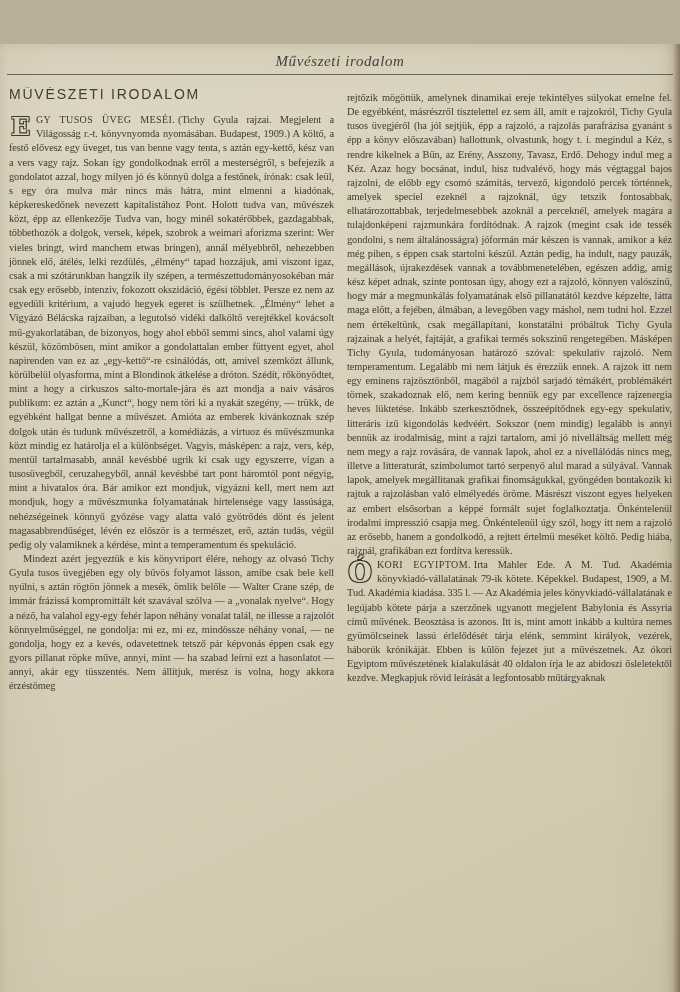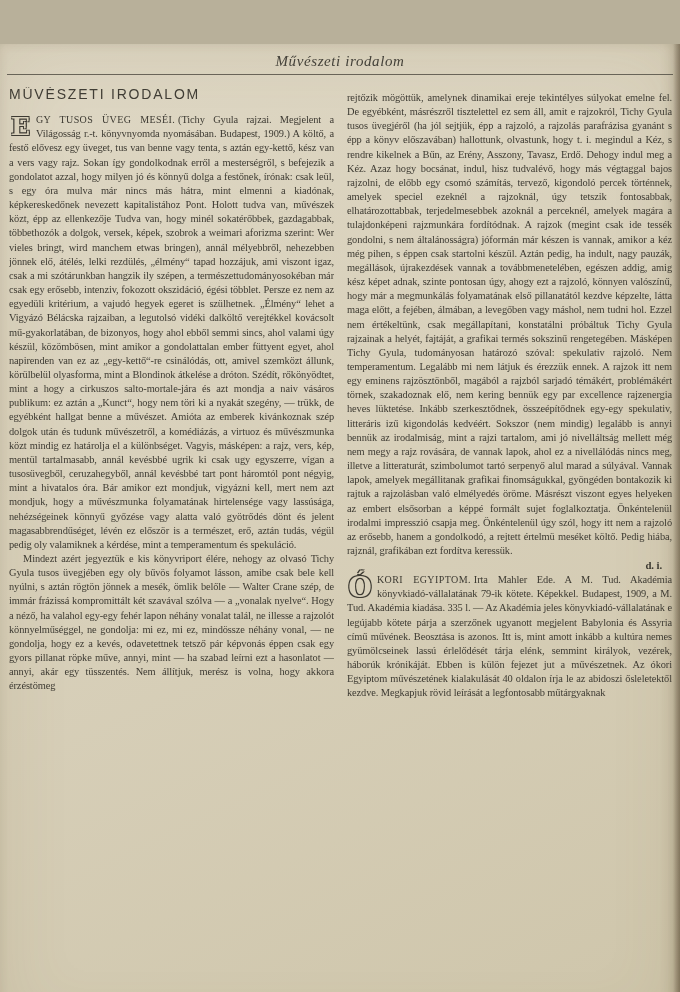--- a/index.html
+++ b/index.html
@@ -121,21 +121,20 @@
       <p>
         <span class="drop-cap">E</span><span class="article-title">GY TUSOS ÜVEG MESÉI.</span><span>(Tichy Gyula rajzai. Megjelent a Világosság r.-t. könyvnyomda nyomásában. Budapest, 1909.) A költő, a festő elővesz egy üveget, tus van benne vagy tenta, s aztán egy-kettő, kész van a vers vagy rajz. Sokan így gondolkodnak erről a mesterségről, s befejezik a gondolatot azzal, hogy milyen jó és könnyű dolga a festőnek, írónak: csak leül, s egy óra mulva már nincs más hátra, mint elmenni a kiadónak, képkereskedőnek nevezett kapitalistához Pont. Holott tudva van, művészek közt, épp az ellenkezője Tudva van, hogy minél sokatérőbbek, gazdagabbak, többethozók a dolgok, versek, képek, szobrok a weimari aforizma szerint: Wer vieles bringt, wird manchem etwas bringen), annál mélyebbről, nehezebben jönnek elő, átélés, lelki rezdülés, „élmény“ tapad hozzájuk, ami viszont igaz, csak a mi szótárunkban hangzik ily szépen, a természettudományosokéban már csak egy erősebb, intenziv, fokozott okszidáció, égési többlet. Persze ez nem az egyedüli kritérium, a vajudó hegyek egeret is szülhetnek. „Élmény“ lehet a Vigyázó Bélácska rajzaiban, a legutolsó vidéki dalköltő verejtékkel kovácsolt mű-gyakorlatában, de bizonyos, hogy ahol ebből semmi sincs, ahol valami úgy készül, közömbösen, mint amikor a gondolattalan ember füttyent egyet, ahol napirenden van ez az „egy-kettő“-re csinálódás, ott, amivel szemközt állunk, körülbelül olyasforma, mint a Blondinok átkelése a dróton. Szédít, rőkönyödtet, mint a hogy a cirkuszos salto-mortale-jára és azt mondja a naiv vásáros publikum: ez aztán a „Kunct“, hogy nem töri ki a nyakát szegény, — trükk, de egyébként hallgat benne a művészet. Amióta az emberek kivánkoznak szép dolgok után és tudunk művészetről, a komédiázás, a virtuoz és művészmunka közt mindig ez határolja el a különbséget. Vagyis, másképen: a rajz, vers, kép, mentül tartalmasabb, annál kevésbbé ugrik ki csak ugy egyszerre, vígan a tusosüvegből, ceruzahegyből, annál kevésbbé tart pont háromtól pont négyig, mint a hivatalos óra. Bár amikor ezt mondjuk, vigyázni kell, mert nem azt mondjuk, hogy a művészmunka folyamatának hirtelensége vagy lassúsága, nehézségeinek könnyű győzése vagy alatta való gyötrődés dönt és jelent magasabbrendűséget, lévén ez először is a természet, erő, aztán tudás, végül pedig oly valamiknek a kérdése, mint a temperamentum és spekuláció.</span>
       </p>
 
       <p class="indented">Mindezt azért jegyeztük e kis könyvriport élére, nehogy az olvasó Tichy Gyula tusos üvegjében egy oly bűvös folyamot lásson, amibe csak bele kell nyúlni, s aztán rögtön jönnek a mesék, ömlik belőle — Walter Crane szép, de immár frázissá kompromittált két szavával szólva — a „vonalak nyelve“. Hogy a néző, ha valahol egy-egy fehér lapon néhány vonalat talál, ne illesse a rajzolót könnyelműséggel, ne gondolja: mi ez, mi ez, mindössze néhány vonal, — ne gondolja, hogy ez a kevés, odavetettnek tetsző pár képvonás éppen csak egy gyors pillanat röpke műve, annyi, mint — ha szabad leírni ezt a hasonlatot — annyi, akár egy tüsszentés. Nem állítjuk, merész is volna, hogy akkora érzéstömeg</p>
     </div>
 
     <div class="column right-col">
       <p>rejtőzik mögöttük, amelynek dinamikai ereje tekintélyes súlyokat emelne fel. De egyébként, másrészről tisztelettel ez sem áll, amit e rajzokról, Tichy Gyula tusos üvegjéről (ha jól sejtjük, épp a rajzoló, a rajzolás parafrázisa gyanánt s épp a könyv előszavában) hallottunk, olvastunk, hogy t. i. megindul a Kéz, s rendre kikelnek a Bűn, az Erény, Asszony, Tavasz, Erdő. Dehogy indul meg a Kéz. Azaz hogy bocsánat, indul, hisz tudvalévő, hogy más végtaggal bajos rajzolni, de előbb egy csomó számítás, tervező, kigondoló percek történnek, amelyek speciel ezeknél a rajzoknál, úgy tetszik fontosabbak, elhatározottabbak, terjedelmesebbek azoknál a perceknél, amelyek magára a tulajdonképeni rajzmunkára fordítódnak. A rajzok (megint csak ide tessék gondolni, s nem általánosságra) jóformán már készen is vannak, amikor a kéz még pihen, s éppen csak startolni készül. Aztán pedig, ha indult, nagy pauzák, megállások, újrakezdések vannak a továbbmenetelében, egészen addig, amig kész képet adnak, szinte pontosan úgy, ahogy ezt a rajzoló, könnyen valószínű, hogy már a megmunkálás folyamatának első pillanatától kezdve képzelte, látta maga előtt, a fejében, álmában, a levegőben vagy máshol, nem tudni hol. Ezzel nem értékeltünk, csak megállapítani, konstatálni próbáltuk Tichy Gyula rajzainak a helyét, fajtáját, a grafikai termés sokszinű rengetegében. Másképen Tichy Gyula, tudományosan határozó szóval: spekulativ rajzoló. Nem temperamentum. Legalább mi nem látjuk és érezzük ennek. A rajzok itt nem egy eminens rajzösztönből, magából a rajzból sarjadó témákért, problémákért törnek, szakadoznak elő, nem kering bennük egy par excellence rajzenergia heves lüktetése. Inkább szerkesztődnek, összeépítődnek egy-egy spekulativ, litteráris izű kigondolás kedvéért. Sokszor (nem mindig) legalább is annyi bennük az irodalmiság, mint a rajzi tartalom, ami jó nivelláltság mellett még nem megy a rajz rovására, de vannak lapok, ahol ez a nivellálódás nincs meg, illetve a litteraturát, szimbolumot tartó serpenyő alul marad a súlyával. Vannak lapok, amelyek megállitanak grafikai finomságukkal, gyöngéden bontakozik ki rajtuk a rajzolásban való elmélyedés öröme. Másrészt viszont egyes helyeken az embert elsősorban a képpé formált sujet foglalkoztatja. Önkéntelenül irodalmi impresszió csapja meg. Önkéntelenül úgy szól, hogy itt nem a rajzoló az erősebb, hanem a gondolkodó, a rejtett értelmü meséket költő. Pedig hiába, rajznál, grafikában ezt fordítva keressük.</p>
 
-      <div class="signature">d. i.</div>
 
       <p class="second-article">
         <span class="drop-cap round">Ó</span><span class="article-title">KORI EGYIPTOM.</span><span>Irta Mahler Ede. A M. Tud. Akadémia könyvkiadó-vállalatának 79-ik kötete. Képekkel. Budapest, 1909, a M. Tud. Akadémia kiadása. 335 l. — Az Akadémia jeles könyvkiadó-vállalatának e legújabb kötete párja a szerzőnek ugyanott megjelent Babylonia és Assyria című művének. Beosztása is azonos. Itt is, mint amott inkább a kultúra nemes gyümölcseinek lassú érlelődését tárja elénk, semmint királyok, vezérek, háborúk krónikáját. Ebben is külön fejezet jut a művészetnek. Az ókori Egyiptom művészetének kialakulását 40 oldalon írja le az abidoszi ősleletektől kezdve. Megkapjuk rövid leírását a legfontosabb műtárgyaknak</span>
       </p>
     </div>
 
   </div>
 
   <div class="page-number">92</div>
 </div>

